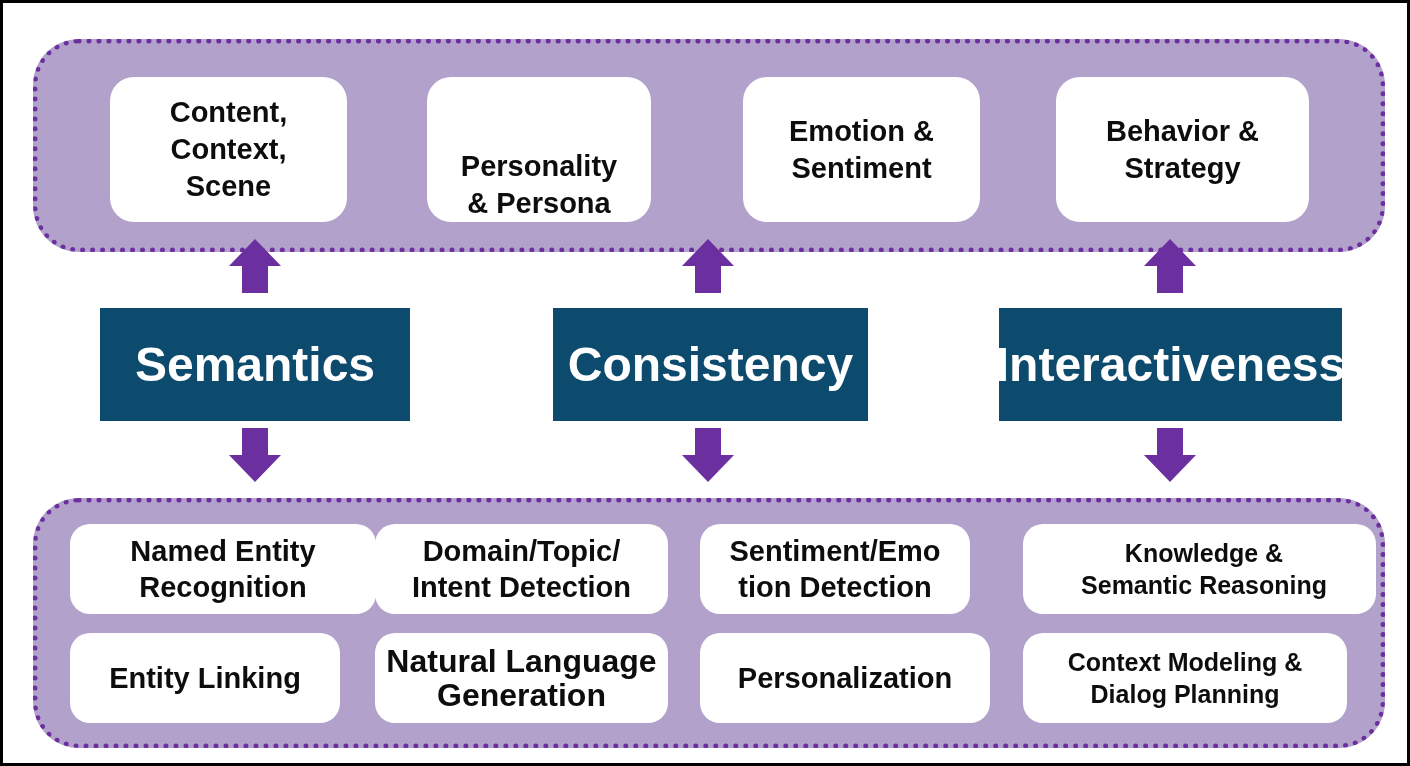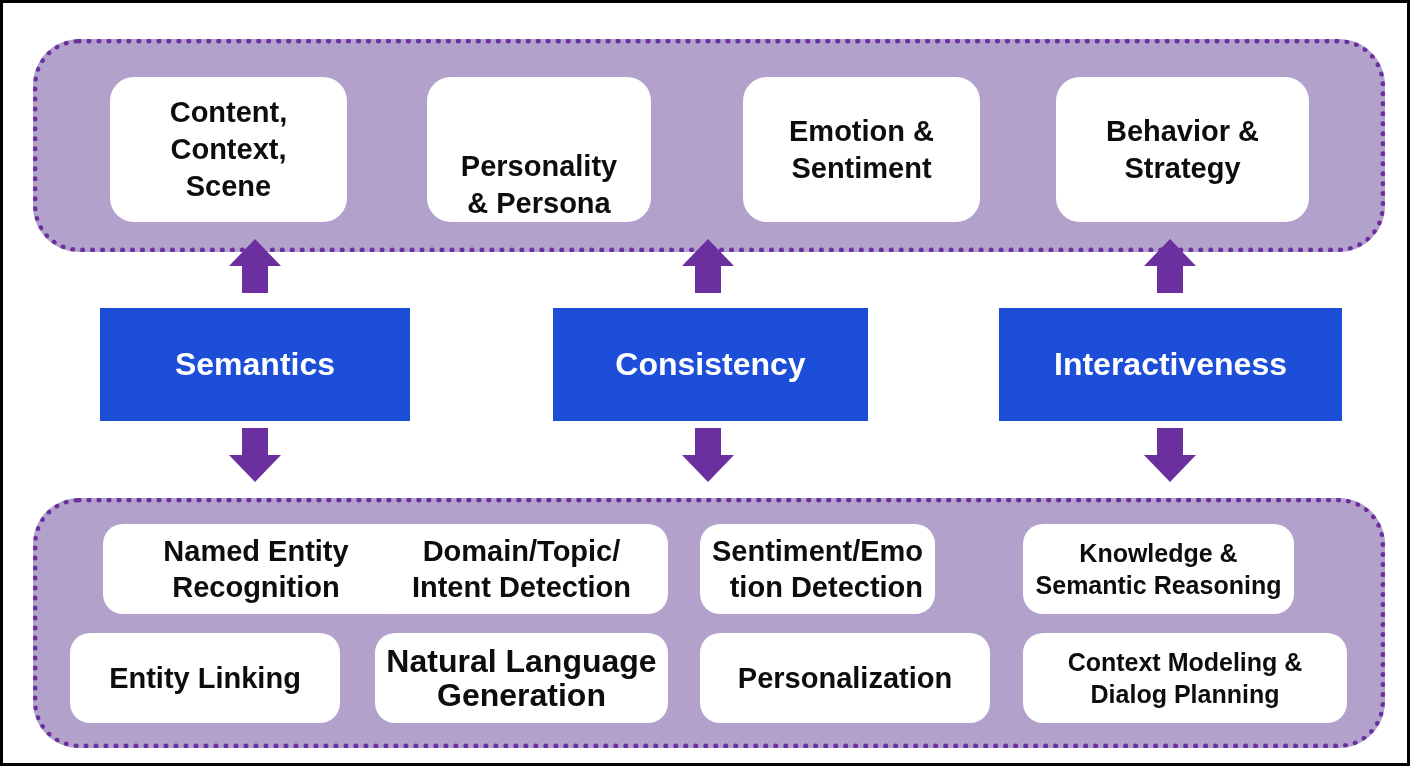--- a/index.html
+++ b/index.html
@@ -32,24 +32,24 @@
     font-weight:bold;
   }
   .top-box{top:33px;height:145px;font-size:29px;line-height:37px;}
   .task-box{height:90px;font-size:29px;line-height:36px;border-radius:20px;}
   .task-box.small{font-size:25px;line-height:32px;}
   .task-box.mid{font-size:32px;line-height:34px;}
   .label{white-space:pre-line;}
   .pillar{
     position:absolute;
     top:305px;height:113px;
-    background:#1d4ed8;
+    background:#0c4a6e;
     color:#ffffff;
     font-weight:bold;
-    font-size:32px;
+    font-size:48px;
     display:flex;align-items:center;justify-content:center;
     text-align:center;
   }
   .arrow{position:absolute;width:52px;height:54px;}
   .arrow svg{display:block;width:100%;height:100%;}
   .arrow polygon{fill:#6c2fa0;}
 </style>
 </head>
 <body>
 
@@ -112,33 +112,33 @@
       </svg>
   </div>
   <div class="arrow" style="left:1141px;top:425px;">
     <svg viewBox="0 0 52 54">
         <polygon points="13,0 39,0 39,27 52,27 26,54 0,27 13,27"></polygon>
       </svg>
   </div>
 
   <div id="bottom-panel" class="panel">
 
-    <div class="white-box task-box" style="left:32px;top:21px;width:306px;margin-left:33px;">
+    <div class="white-box task-box" style="left:32px;top:21px;width:306px;">
       <span class="label">Named Entity
 Recognition</span>
     </div>
     <div class="white-box task-box" style="left:337px;top:21px;width:293px;">
       <span class="label">Domain/Topic/
 Intent Detection</span>
     </div>
-    <div class="white-box task-box" style="left:662px;top:21px;width:235px;text-align:right;">
+    <div class="white-box task-box" style="left:662px;top:21px;width:270px;">
       <span class="label">Sentiment/Emo
 tion Detection</span>
     </div>
-    <div class="white-box task-box small" style="left:985px;top:21px;width:271px;">
+    <div class="white-box task-box small" style="left:985px;top:21px;width:344px;padding-left:9px;">
       <span class="label">Knowledge &amp;
 Semantic Reasoning</span>
     </div>
 
     <div class="white-box task-box" style="left:32px;top:130px;width:270px;">
       <span class="label">Entity Linking</span>
     </div>
     <div class="white-box task-box mid" style="left:337px;top:130px;width:293px;">
       <span class="label">Natural Language
 Generation</span>

